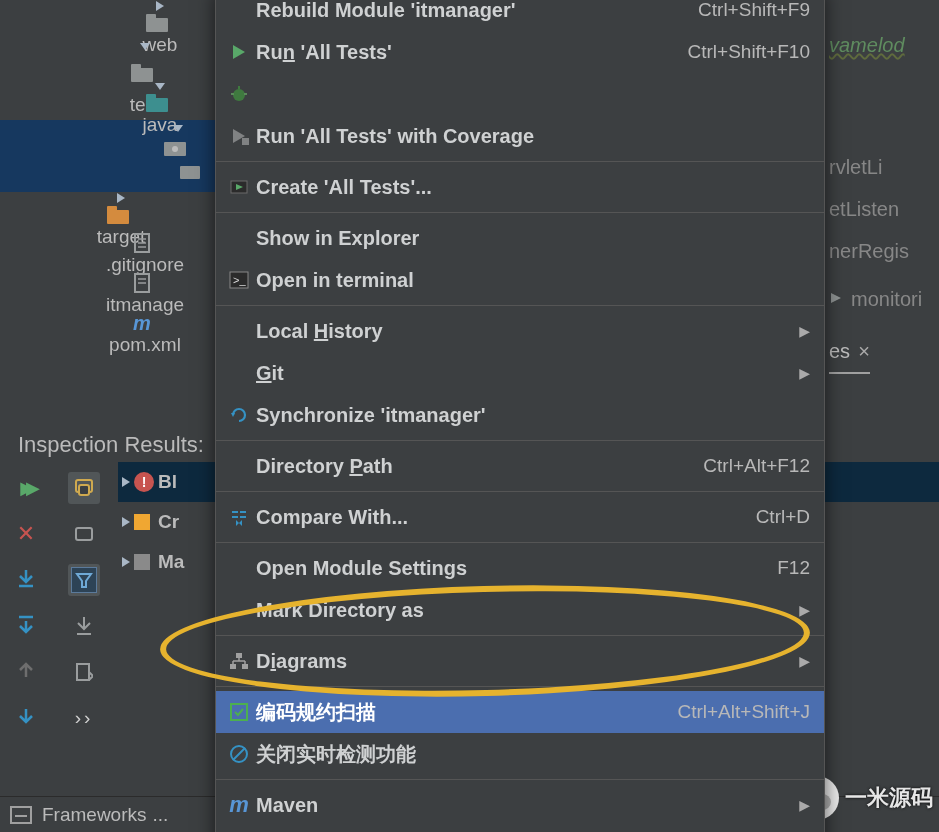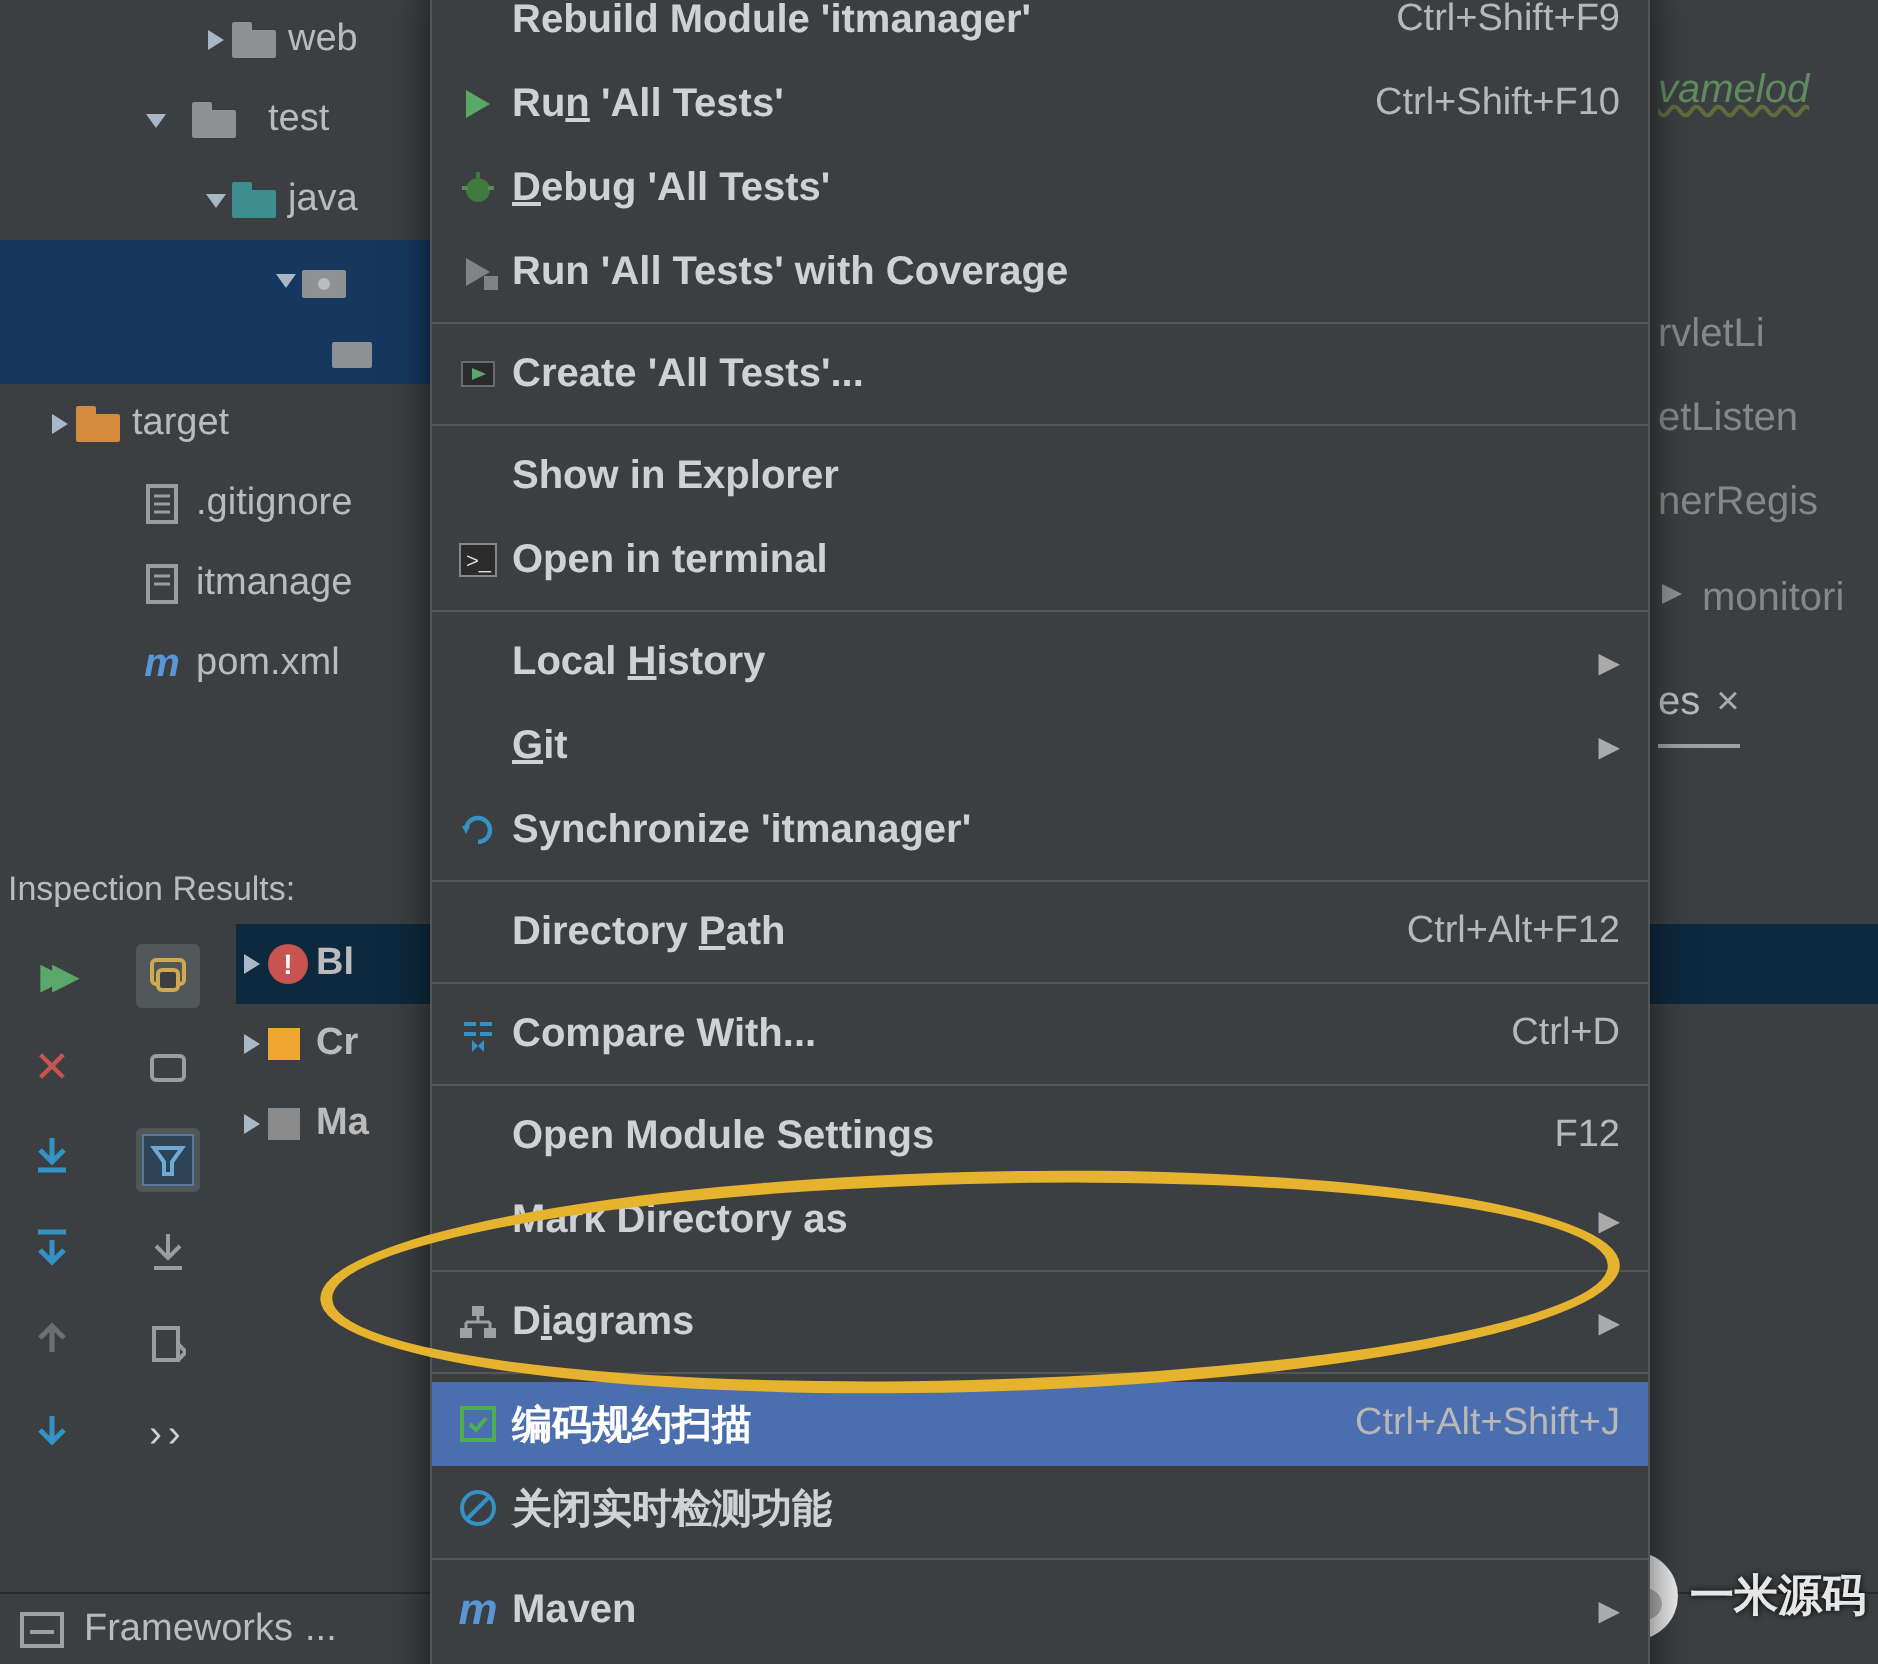--- a/index.html
+++ b/index.html
@@ -1,30 +1,30 @@
 <!DOCTYPE html>
 <html><head>
 <meta charset="utf-8">
 <style>
   * { box-sizing: border-box; margin: 0; padding: 0; font-family: "Segoe UI", Arial, sans-serif; }
   body { background:#3c3f41; color:#bbbbbb; width:939px; height:832px; overflow:hidden; position:relative; font-size:19px; }
   .tree { position:absolute; left:0; top:0; width:220px; }
-  .tree-row { display:flex; align-items:center; height:40px; white-space:nowrap; }
+  .tree-row { display:flex; align-items:center; height:40px; white-space:nowrap;flex-direction:column; }
   .tree-row.sel { background:#16385f; }
   .expander { width:16px; height:16px; display:inline-flex; align-items:center; justify-content:center; }
   .icon { width:22px; height:22px; display:inline-flex; align-items:center; justify-content:center; margin-right:6px; flex-shrink:0;}
   .folder-orange svg rect{ fill:#d48b3e;}
   .folder-teal svg rect{ fill:#3d8f8f;}
   .folder-grey svg rect{ fill:#8e9292;}
   .file-grey { color:#8e9292; }
   .m-icon { color:#5896d6; font-style:italic; font-weight:bold; font-size:20px;} .pad5 { padding-left:70px;gap:10px;} .pad6 { padding-left:100px;}
   .pad7{padding-left:135px;} .pad8{padding-left:165px;}
   .pad2 {padding-left:22px;} .pad3{padding-left:70px;}
 
-  .insp-head { position:absolute; left:0; top:428px; height:34px; display:flex; align-items:center; padding-left:4px; color:#bbbbbb; font-size:17px;}
+  .insp-head { position:absolute; left:0; top:428px; height:34px; display:flex; align-items:center; padding-left:18px; color:#bbbbbb; font-size:22px;}
   .insp-body { position:absolute; left:0; top:462px; right:0; height:300px;}
   .insp-tools { position:absolute; left:0; top:0; width:52px; display:flex; flex-direction:column; align-items:center; gap:14px; padding-top:10px;}
   .tool-btn { width:32px; height:32px; display:flex; align-items:center; justify-content:center; border-radius:3px;}
   .tool-btn.active{ background:#515658; }
   .insp-tools2 { position:absolute; left:58px; top:0; width:52px; display:flex; flex-direction:column; align-items:center; gap:14px; padding-top:10px;}
   .insp-tree { position:absolute; left:118px; top:0; right:0; }
   .insp-tree .row{ display:flex; align-items:center; height:40px;}
   .insp-tree .row.sel{ background:#0d293e;}
   .sq { width:16px; height:16px; display:inline-block; margin-right:8px;}
   .sq.yellow{ background:#f0a732;}
@@ -295,21 +295,20 @@
   </div>
   <div class="menu-item">
     <span class="menu-icon">
         <svg width="20" height="20">
           <circle cx="10" cy="11" r="6" fill="#3f7a3f"></circle>
           <line x1="10" y1="2" x2="10" y2="5" stroke="#3f7a3f" stroke-width="2"></line>
           <line x1="2" y1="10" x2="5" y2="10" stroke="#5a8a5a" stroke-width="2"></line>
           <line x1="15" y1="10" x2="18" y2="10" stroke="#5a8a5a" stroke-width="2"></line>
         </svg>
       </span>
-    <span class="lbl"><u>D</u>ebug 'All Tests'</span>
   </div>
   <div class="menu-item">
     <span class="menu-icon">
         <svg width="20" height="20">
           <polygon points="4,3 16,10 4,17" fill="#808283"></polygon>
           <rect x="13" y="12" width="7" height="7" fill="#808283"></rect>
         </svg>
       </span>
     <span class="lbl">Run 'All Tests' with Coverage</span>
   </div>

